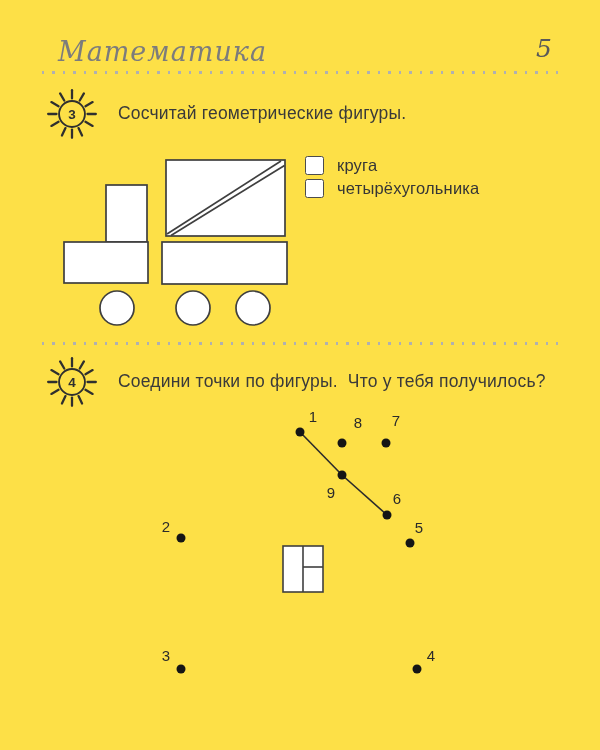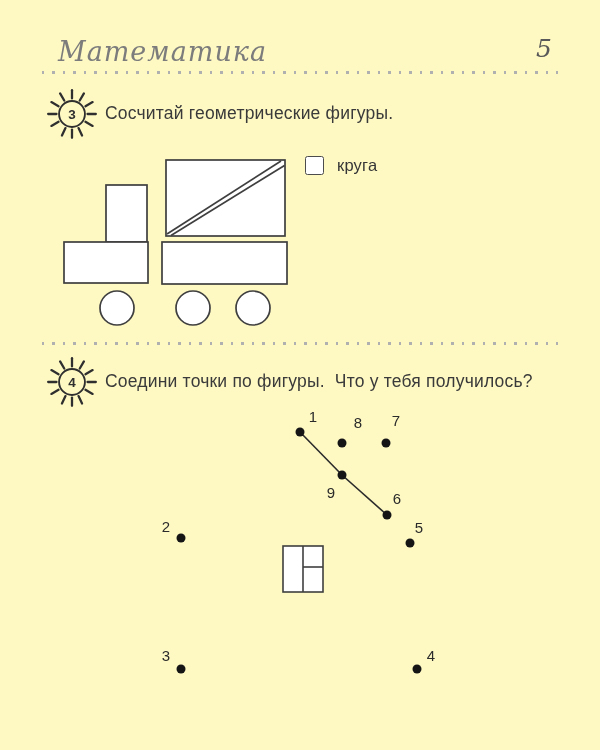--- a/index.html
+++ b/index.html
@@ -1,19 +1,19 @@
 <!DOCTYPE html>
 <html><head>
 <meta charset="utf-8">
 <style>
   html,body{margin:0;padding:0;background:#ffffff;}
   .page{
     position:relative;
     width:600px;height:750px;
-    background:#fef9c3;
+    background:#fde047;
     overflow:hidden;
     font-family:"Liberation Sans", sans-serif;
     color:#333;
   }
   
   .hdr-title{
     position:absolute;left:58px;top:36px;
     font-family:"DejaVu Serif", serif;
     font-style:italic;
     font-size:27px;
@@ -38,21 +38,21 @@
   .sun{position:absolute;width:58px;height:58px;}
   .sun-3{left:43px;top:85px;}
   .sun-4{left:43px;top:353px;}
   .sun line{stroke:#2f2f2f;stroke-width:2.2;stroke-linecap:round;}
   .sun circle{stroke:#2f2f2f;stroke-width:1.8;fill:none;}
   .sun text{
     font-family:"Liberation Sans",sans-serif;
     font-size:13px;font-weight:bold;fill:#2f2f2f;
   }
   .instruction{
-    position:absolute;left:105px;
+    position:absolute;left:118px;
     font-size:17.5px;
     font-weight:500;
     color:#3a3a3a;
     white-space:pre-wrap;
     letter-spacing:0.2px;
   }
   .instr-3{top:103px;}
   .instr-4{top:371px;}
 
   
@@ -126,20 +126,24 @@
     <circle cx="67" cy="158" r="17"></circle>
     <circle cx="143" cy="158" r="17"></circle>
     <circle cx="203" cy="158" r="17"></circle>
   </svg>
 
   <div class="answers">
     <div class="answer-row">
       <span class="checkbox"></span>
       <span class="answer-label">круга</span>
     </div>
+    <div class="answer-row">
+      <span class="checkbox"></span>
+      <span class="answer-label">четырёхугольника</span>
+    </div>
   </div>
 
   <div class="dotted-sep sep-mid"></div>
 
   <svg class="sun sun-4" viewBox="0 0 56 56">
     <line x1="28" y1="13" x2="28" y2="5"></line>
     <line x1="35.5" y1="15" x2="39.5" y2="8.1"></line>
     <line x1="41" y1="20.5" x2="47.9" y2="16.5"></line>
     <line x1="43" y1="28" x2="51" y2="28"></line>
     <line x1="41" y1="35.5" x2="47.9" y2="39.5"></line>

